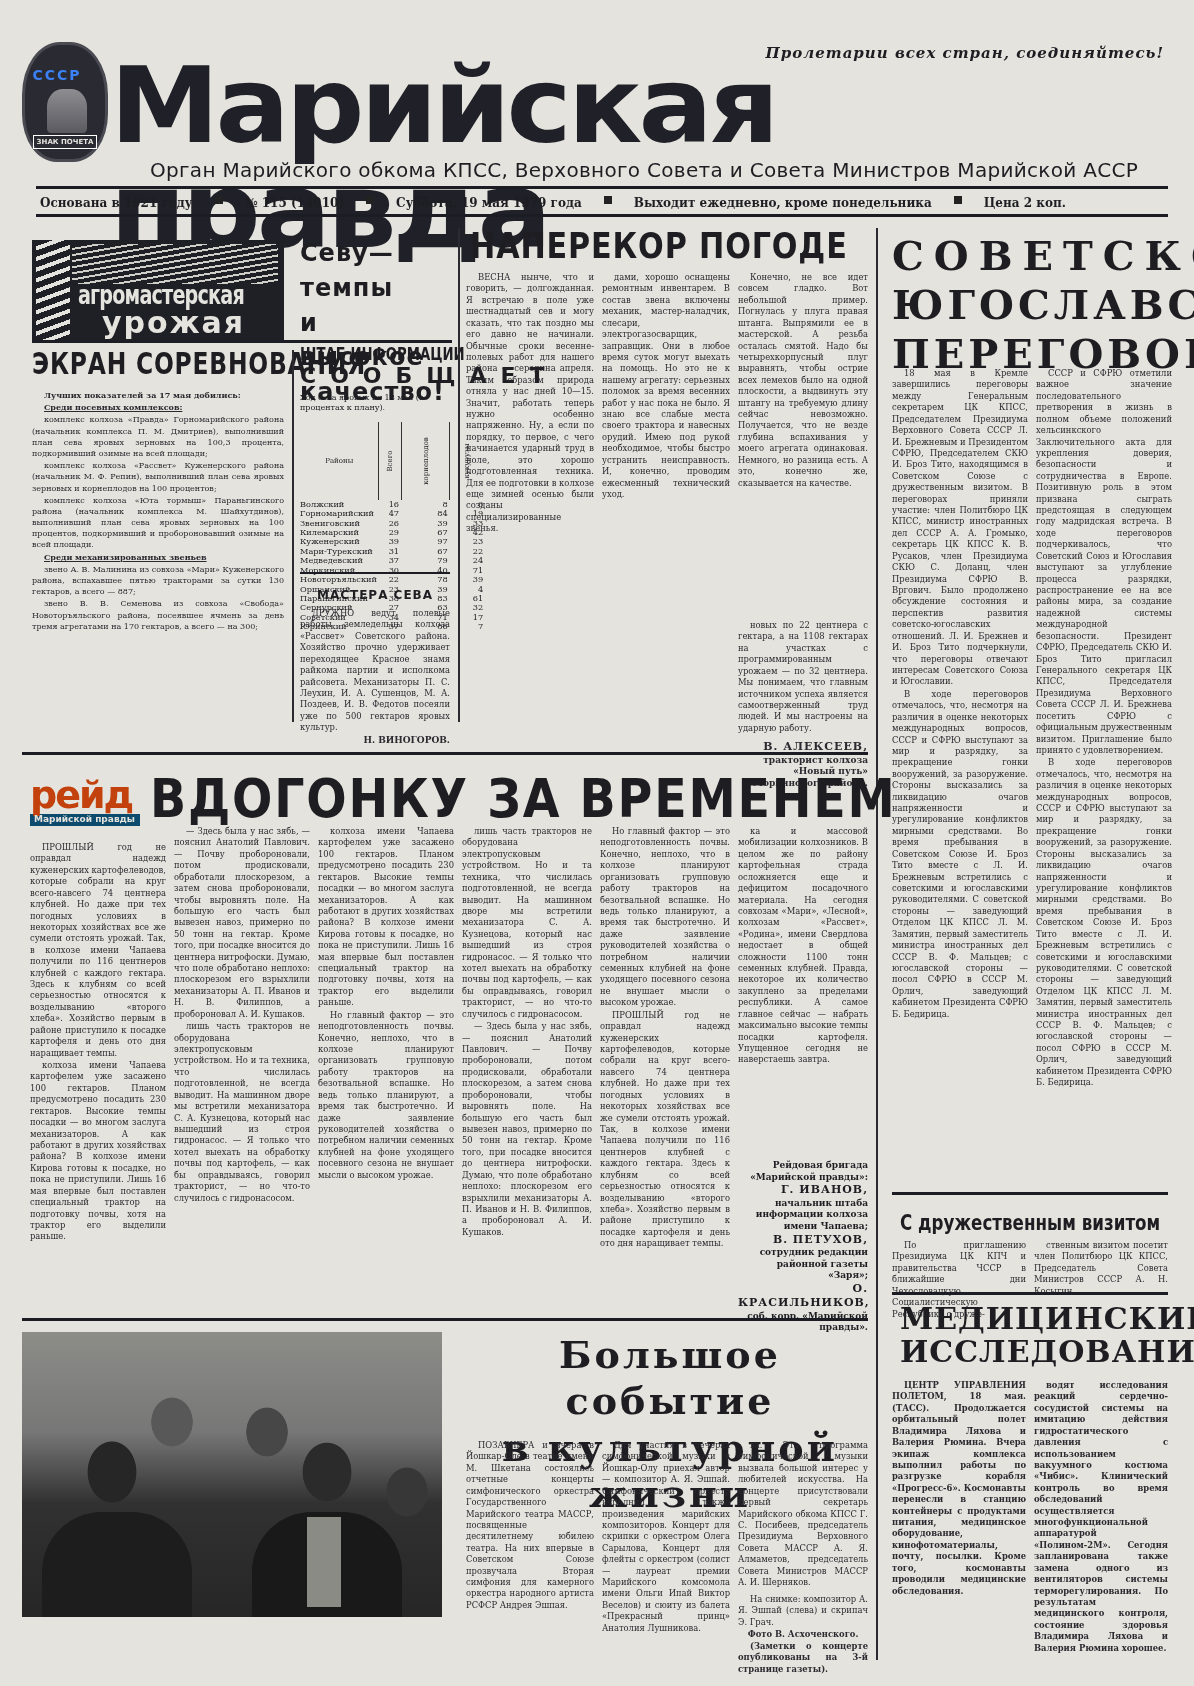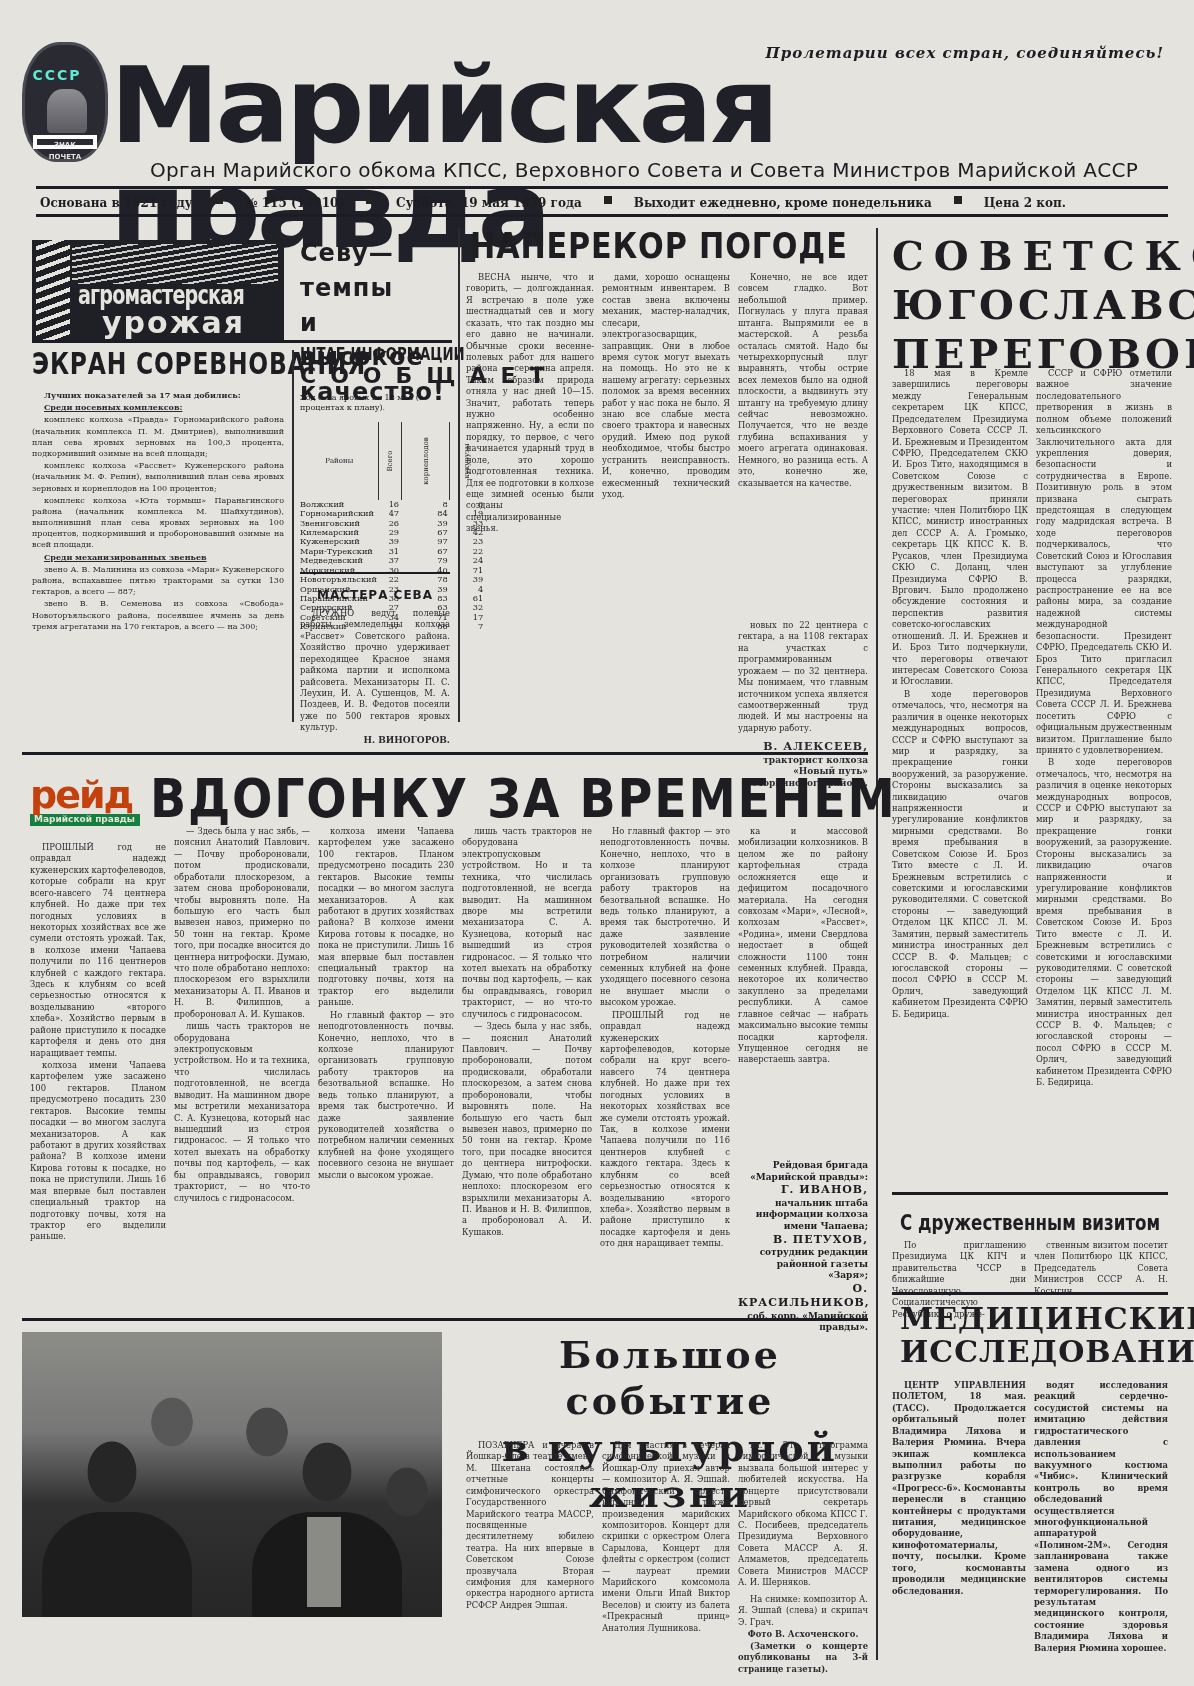--- a/index.html
+++ b/index.html
@@ -5,23 +5,23 @@
   * { box-sizing: border-box; margin: 0; padding: 0; }
   html, body { width: 1194px; height: 1686px; background: #d9d8d2; overflow: hidden; }
   body { font-family: "DejaVu Serif", serif; color: #1d1d22; position: relative; }
   .page { position: absolute; left: 0; top: 0; width: 1194px; height: 1686px; background: #e4e3dd; }
   .abs { position: absolute; }
   .bar { position: absolute; background: #1c1c24; }
   .vr { position: absolute; width: 2px; background: #2a2a30; }
 
   
   .emblem { left: 22px; top: 42px; width: 86px; height: 120px; border-radius: 44% 44% 40% 40%; background: #2a2a33; border: 3px solid #4a4a52; }
-  .emblem .cccp { position: absolute; top: 22px; left: 0; right: 16px; text-align: center; color: #5eead4; font: bold 14px "DejaVu Sans", sans-serif; letter-spacing: 2px; }
+  .emblem .cccp { position: absolute; top: 22px; left: 0; right: 16px; text-align: center; color: #3b82f6; font: bold 14px "DejaVu Sans", sans-serif; letter-spacing: 2px; }
   .emblem .figs { position: absolute; top: 44px; left: 22px; width: 40px; height: 44px; background: linear-gradient(180deg,#8d8d92,#5a5a60); border-radius: 40% 40% 10% 10%; }
-  .emblem .ribbon { position: absolute; bottom: 10px; left: 8px; right: 8px; height: 14px; border: 4px solid #ffffff; color: #e4e3dd; font: bold 7px "DejaVu Sans", sans-serif; text-align: center; line-height: 12px; }
+  .emblem .ribbon { position: absolute; bottom: 10px; left: 8px; right: 8px; height: 14px; border: 1px solid #ffffff; color: #e4e3dd; font: bold 7px "DejaVu Sans", sans-serif; text-align: center; line-height: 12px; }
   .motto { right: 30px; top: 44px; font: italic bold 15px "DejaVu Serif", serif; letter-spacing: 1px; }
   .title { left: 110px; top: 54px; font: 900 110px/1 "DejaVu Sans", sans-serif; letter-spacing: -4px; transform: scaleY(0.95); transform-origin: left top; color: #202028; }
   .subtitle { left: 150px; top: 158px; font: 20px "DejaVu Sans", sans-serif; letter-spacing: 0.3px; }
   .infoline { left: 40px; top: 196px; width: 1130px; display: flex; gap: 22px; font: bold 12px "DejaVu Serif", serif; align-items: flex-start; }
   .sq { width: 8px; height: 8px; background: #222; display: inline-block; }
 
   
   .agro { left: 32px; top: 240px; width: 252px; height: 100px; background: #1f1f26; overflow: hidden; }
   .agro .wheat { position: absolute; left: 4px; top: 0; width: 34px; height: 100px; background: repeating-linear-gradient(160deg, #1f1f26 0 6px, #e4e3dd 6px 10px); }
   .agro .field { position: absolute; left: 40px; top: 4px; width: 206px; height: 40px; background: repeating-linear-gradient(170deg, #1f1f26 0 4px, #cfcec8 4px 6px); }
@@ -54,21 +54,21 @@
   .h-sov .l1 { letter-spacing: 10px; }
 
   .sig { text-align: right; font: bold 9px/1.3 "DejaVu Serif", serif; }
   .sig .n { font-size: 11px; letter-spacing: 1px; }
 
   .h-masters { left: 300px; top: 588px; width: 150px; text-align: center; font: 900 12px "DejaVu Sans", sans-serif; letter-spacing: 1px; }
 
   
   .raid-logo { left: 30px; top: 776px; width: 110px; height: 52px; }
   .raid-logo .w { font: 900 38px/1 "DejaVu Sans", sans-serif; letter-spacing: -2px; color: #c2410c; }
-  .raid-logo .s { background: #15803d; color: #e4e3dd; font: bold 9px/1.3 "DejaVu Sans", sans-serif; padding: 0 4px; }
+  .raid-logo .s { background: #0c4a6e; color: #e4e3dd; font: bold 9px/1.3 "DejaVu Sans", sans-serif; padding: 0 4px; }
   .h-vdogonku { left: 150px; top: 772px; font: 900 54px/1 "DejaVu Sans", sans-serif; transform: scaleX(0.88); transform-origin: left top; letter-spacing: 2px; }
 
   .h-druzh { left: 900px; top: 1212px; font: 900 22px/1 "DejaVu Sans", sans-serif; transform: scaleX(0.76); transform-origin: left top; white-space: nowrap; }
   .h-med { left: 900px; top: 1302px; width: 268px; font: bold 30px/1.1 "DejaVu Serif", serif; text-align: center; letter-spacing: 1px; }
 
   .h-bolshoe { left: 470px; top: 1332px; width: 400px; font: bold 38px/1.22 "DejaVu Serif", serif; letter-spacing: 3px; text-align: center; }
 
   .photo { left: 22px; top: 1332px; width: 420px; height: 285px; background:
       radial-gradient(ellipse 40px 50px at 90px 140px, #2a2a2a 60%, transparent 62%),
       radial-gradient(ellipse 34px 40px at 150px 90px, #5a5a5a 60%, transparent 62%),

